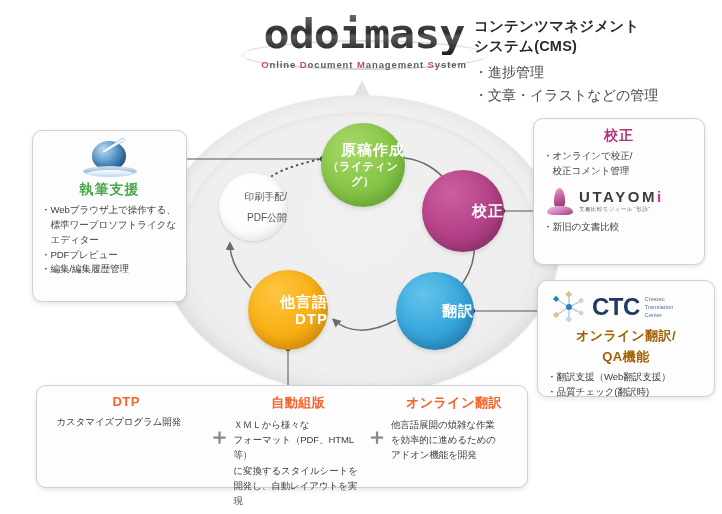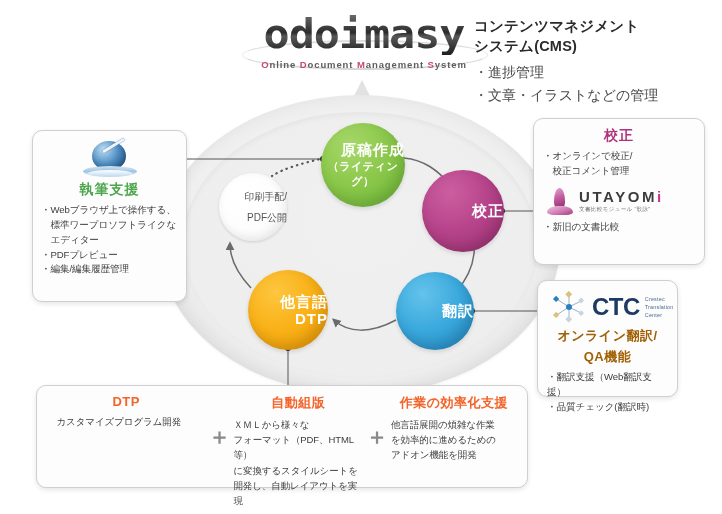--- a/index.html
+++ b/index.html
@@ -112,21 +112,21 @@
     background:linear-gradient(160deg,#e3a7cf 0%,#c65fa3 45%,#8d2b6c 100%);}
   #utayomi-mark .base{position:absolute;left:0;top:20px;width:26px;height:9px;
     border-radius:50% 50% 30% 30%/80% 80% 40% 40%;
     background:linear-gradient(160deg,#f0c8e3 0%,#cd74b0 60%,#9b3b7c 100%);}
   #utayomi-text{line-height:1;}
   #utayomi-name{font-size:15px;font-weight:bold;letter-spacing:2.6px;color:#3d3d3d;}
   #utayomi-name .dot{color:#c7358f;}
   #utayomi-sub{font-size:5.6px;color:#7a7a7a;letter-spacing:.3px;margin-top:3px;}
 
   
-  #panel-ctc{left:537px;top:280px;width:141px;height:117px;padding:8px 9px 0 9px;}
+  #panel-ctc{left:537px;top:280px;width:178px;height:117px;padding:8px 9px 0 9px;}
   #ctc-logo{display:flex;align-items:center;gap:5px;margin:2px 0 5px 4px;}
   #ctc-mark{width:36px;height:32px;flex:none;}
   #ctc-word{font-size:24px;font-weight:bold;color:#1d3a63;letter-spacing:-.5px;line-height:1;
     font-family:"Liberation Sans",sans-serif;}
   #ctc-sub{font-size:5.4px;color:#4a6a93;line-height:1.5;letter-spacing:.2px;}
   #panel-ctc .ptitle{color:#a16207;font-size:13px;line-height:1.3;margin:2px 0 4px;letter-spacing:.5px;}
 
   
   #panel-bottom{left:36px;top:385px;width:492px;height:103px;padding:6px 10px 0 10px;
     display:flex;align-items:flex-start;}
@@ -280,21 +280,21 @@
       <div class="ptitle">自動組版</div>
       <div class="pbul just">ＸＭＬから様々な</div>
       <div class="pbul">フォーマット（PDF、HTML等）</div>
       <div class="pbul">に変換するスタイルシートを</div>
       <div class="pbul">開発し、自動レイアウトを実現</div>
     </div>
 
     <div class="plus">＋</div>
 
     <div class="bcol" id="bcol-eff">
-      <div class="ptitle">作業の効率化支援</div>
+      <div class="ptitle">オンライン翻訳</div>
       <div class="pbul">他言語展開の煩雑な作業</div>
       <div class="pbul">を効率的に進めるための</div>
       <div class="pbul">アドオン機能を開発</div>
     </div>
 
   </div>
 
 </div>
 
 </body></html>

